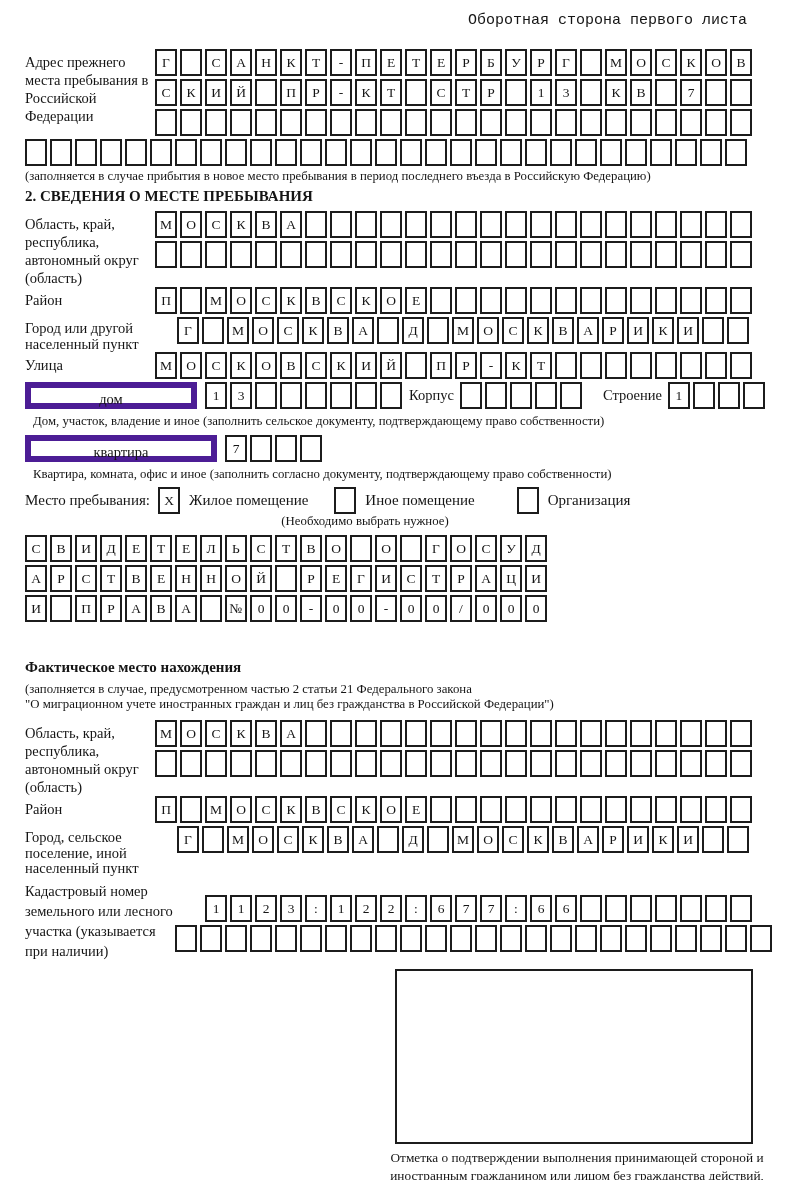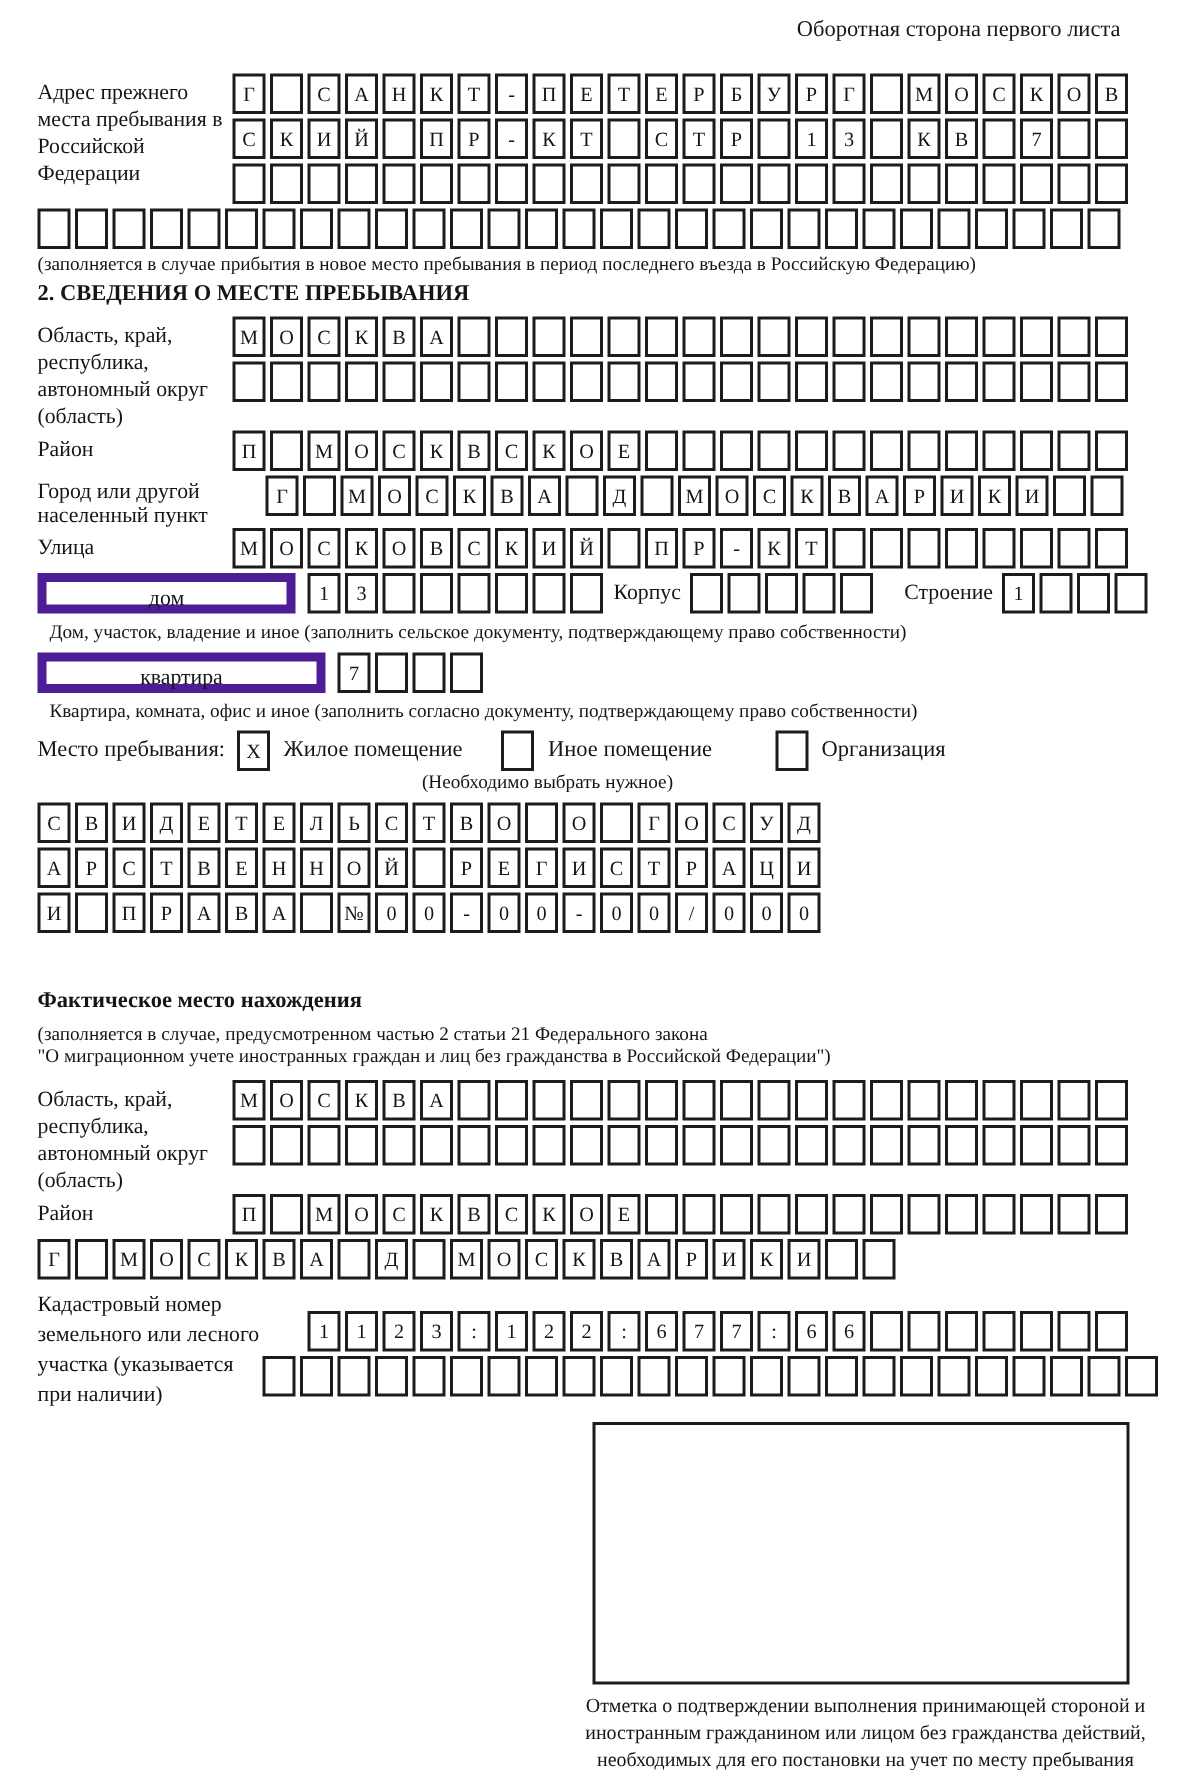--- a/index.html
+++ b/index.html
@@ -4,21 +4,21 @@
 <style>
   * { box-sizing: border-box; }
   html,body { margin:0; padding:0; background:#fff; }
   body {
     width:800px; height:1180px;
     font-family:"Liberation Serif", serif;
     color:#151515; font-size:15px;
     padding:12px 25px 0 25px;
     overflow:hidden; position:relative;
   }
-  .header-note { text-align:right; font-size:15px; padding-right:28px; margin-bottom:20px; }
+  .header-note { text-align:right; font-size:15px; padding-right:28px; margin-bottom:20px;font-family:Liberation Mono, monospace; }
 
   .field { display:flex; align-items:flex-start; }
   .label { width:130px; flex:0 0 130px; font-size:14.5px; line-height:18px; padding-top:4px; }
   .label.tight { line-height:15.5px; }
   .label.wide { width:222px; flex:0 0 222px; line-height:21px; }
   .label.cad { width:150px; flex:0 0 150px; line-height:20px; }
 
   .boxrow { white-space:nowrap; height:30px; }
   .cell {
     display:inline-block; width:22px; height:27px;
@@ -131,20 +131,21 @@
     <div style="height:14px"></div>
   </div>
 </div>
 
 <div class="field">
   <div class="label">Район</div>
   <div class="boxrow"><span class="cell">П</span><span class="cell"></span><span class="cell">М</span><span class="cell">О</span><span class="cell">С</span><span class="cell">К</span><span class="cell">В</span><span class="cell">С</span><span class="cell">К</span><span class="cell">О</span><span class="cell">Е</span><span class="cell"></span><span class="cell"></span><span class="cell"></span><span class="cell"></span><span class="cell"></span><span class="cell"></span><span class="cell"></span><span class="cell"></span><span class="cell"></span><span class="cell"></span><span class="cell"></span><span class="cell"></span><span class="cell"></span></div>
 </div>
 
 <div class="field">
+  <div class="label tight" style="width:152px;flex:0 0 152px">Город, сельское поселение, иной населенный пункт</div>
   <div class="boxrow"><span class="cell">Г</span><span class="cell"></span><span class="cell">М</span><span class="cell">О</span><span class="cell">С</span><span class="cell">К</span><span class="cell">В</span><span class="cell">А</span><span class="cell"></span><span class="cell">Д</span><span class="cell"></span><span class="cell">М</span><span class="cell">О</span><span class="cell">С</span><span class="cell">К</span><span class="cell">В</span><span class="cell">А</span><span class="cell">Р</span><span class="cell">И</span><span class="cell">К</span><span class="cell">И</span><span class="cell"></span><span class="cell"></span></div>
 </div>
 
 <div class="field">
   <div class="label cad">Кадастровый номер земельного или лесного участка (указывается при наличии)</div>
   <div style="padding-top:18px">
     <div class="boxrow" style="margin-left:30px"><span class="cell">1</span><span class="cell">1</span><span class="cell">2</span><span class="cell">3</span><span class="cell">:</span><span class="cell">1</span><span class="cell">2</span><span class="cell">2</span><span class="cell">:</span><span class="cell">6</span><span class="cell">7</span><span class="cell">7</span><span class="cell">:</span><span class="cell">6</span><span class="cell">6</span><span class="cell"></span><span class="cell"></span><span class="cell"></span><span class="cell"></span><span class="cell"></span><span class="cell"></span><span class="cell"></span></div>
     <div class="boxrow"><span class="cell"></span><span class="cell"></span><span class="cell"></span><span class="cell"></span><span class="cell"></span><span class="cell"></span><span class="cell"></span><span class="cell"></span><span class="cell"></span><span class="cell"></span><span class="cell"></span><span class="cell"></span><span class="cell"></span><span class="cell"></span><span class="cell"></span><span class="cell"></span><span class="cell"></span><span class="cell"></span><span class="cell"></span><span class="cell"></span><span class="cell"></span><span class="cell"></span><span class="cell"></span><span class="cell"></span></div>
   </div>
 </div>

